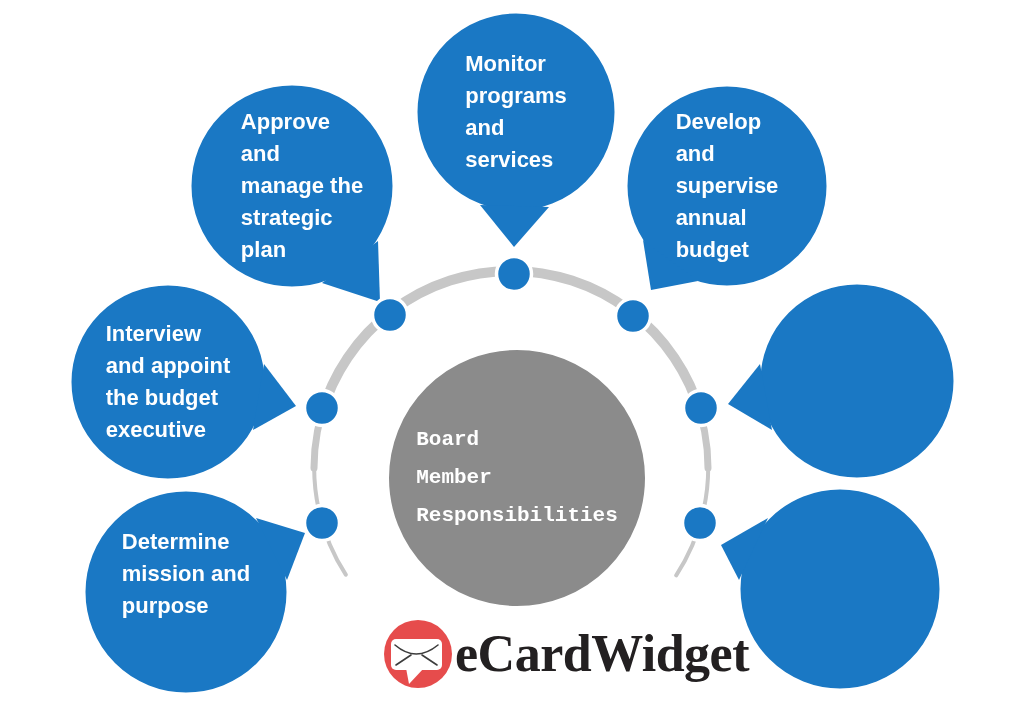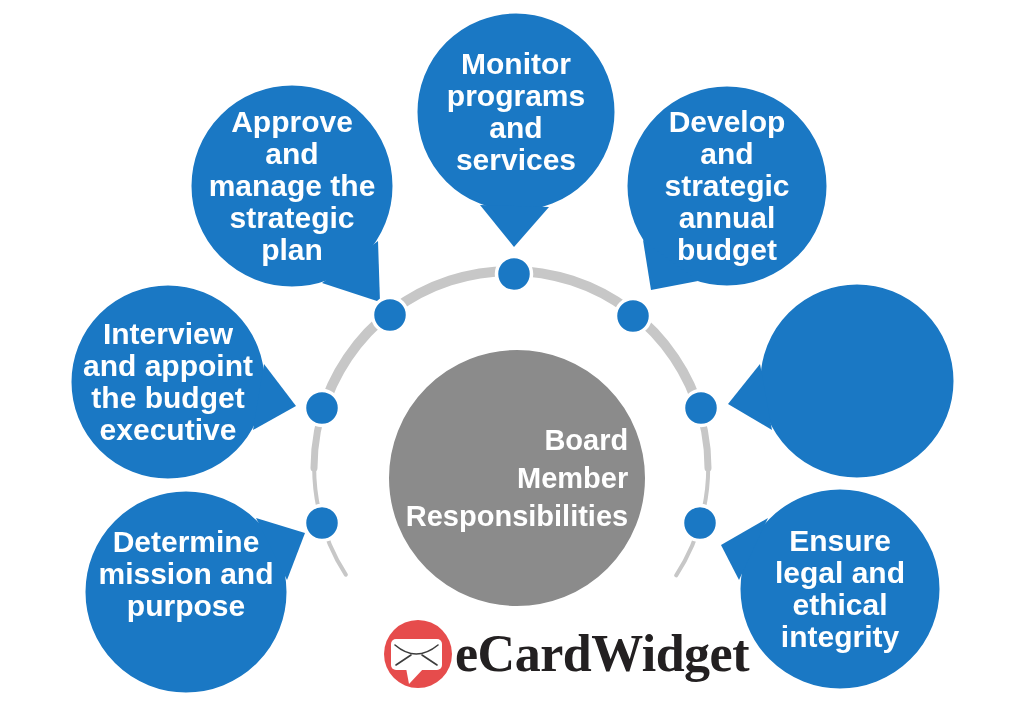--- a/index.html
+++ b/index.html
@@ -15,51 +15,51 @@
     position:relative;
     width:1024px;height:710px;
     background:#ffffff;
     overflow:hidden;
     font-family:"Liberation Sans","DejaVu Sans",sans-serif;
   }
   .stage svg{position:absolute;left:0;top:0;}
   .bubble-label{
     position:absolute;
     display:flex;align-items:center;justify-content:center;
-    text-align:center;
     color:var(--white);
     font-weight:700;
-    font-size:30px;line-height:32px;
+    font-size:22px;line-height:32px;
     white-space:pre-line;
     pointer-events:none;
   }
   .center-label{
     position:absolute;
     left:387px;top:348px;width:260px;height:260px;
     display:flex;align-items:center;justify-content:center;
-    text-align:right;
+    text-align:left;
     color:var(--white);
     font-weight:700;
-    font-size:29px;line-height:38px;
+    font-size:21px;line-height:38px;
     white-space:pre-line;
     pointer-events:none;
+    font-family:Liberation Mono, monospace;
   }
   .logo-text{
     position:absolute;
     left:455px;top:628px;height:50px;
     display:flex;align-items:center;
     font-family:"Liberation Serif","DejaVu Serif",serif;
     font-weight:700;
     font-size:52px;
     letter-spacing:-0.5px;
     color:var(--logo-ink);
     pointer-events:none;
   }
   
-  .lbl-approve  {left:190px;top:84px; width:204px;height:204px;}
+  .lbl-approve  {left:200px;top:84px; width:204px;height:204px;}
   .lbl-monitor  {left:416px;top:12px; width:200px;height:200px;}
   .lbl-develop  {left:626px;top:85px; width:202px;height:202px;}
   .lbl-interview{left:70px; top:284px;width:196px;height:196px;}
   .lbl-advocate {left:759px;top:283px;width:196px;height:196px;}
   .lbl-determine{left:84px; top:472px;width:204px;height:204px;}
   .lbl-ensure   {left:739px;top:488px;width:202px;height:202px;}
 </style>
 </head>
 <body>
 
@@ -139,34 +139,30 @@
 and
 manage the
 strategic
 plan</div>
   <div class="bubble-label lbl-monitor">Monitor
 programs
 and
 services</div>
   <div class="bubble-label lbl-develop">Develop
 and
-strategic
+supervise
 annual
 budget</div>
   <div class="bubble-label lbl-interview">Interview
 and appoint
 the budget
 executive</div>
   <div class="bubble-label lbl-determine">Determine
 mission and
 purpose</div>
-  <div class="bubble-label lbl-ensure">Ensure
-legal and
-ethical
-integrity</div>
 
   <div class="center-label">Board
 Member
 Responsibilities</div>
 
   <div class="logo-text">eCardWidget</div>
 
 </div>
 
 </body></html>

